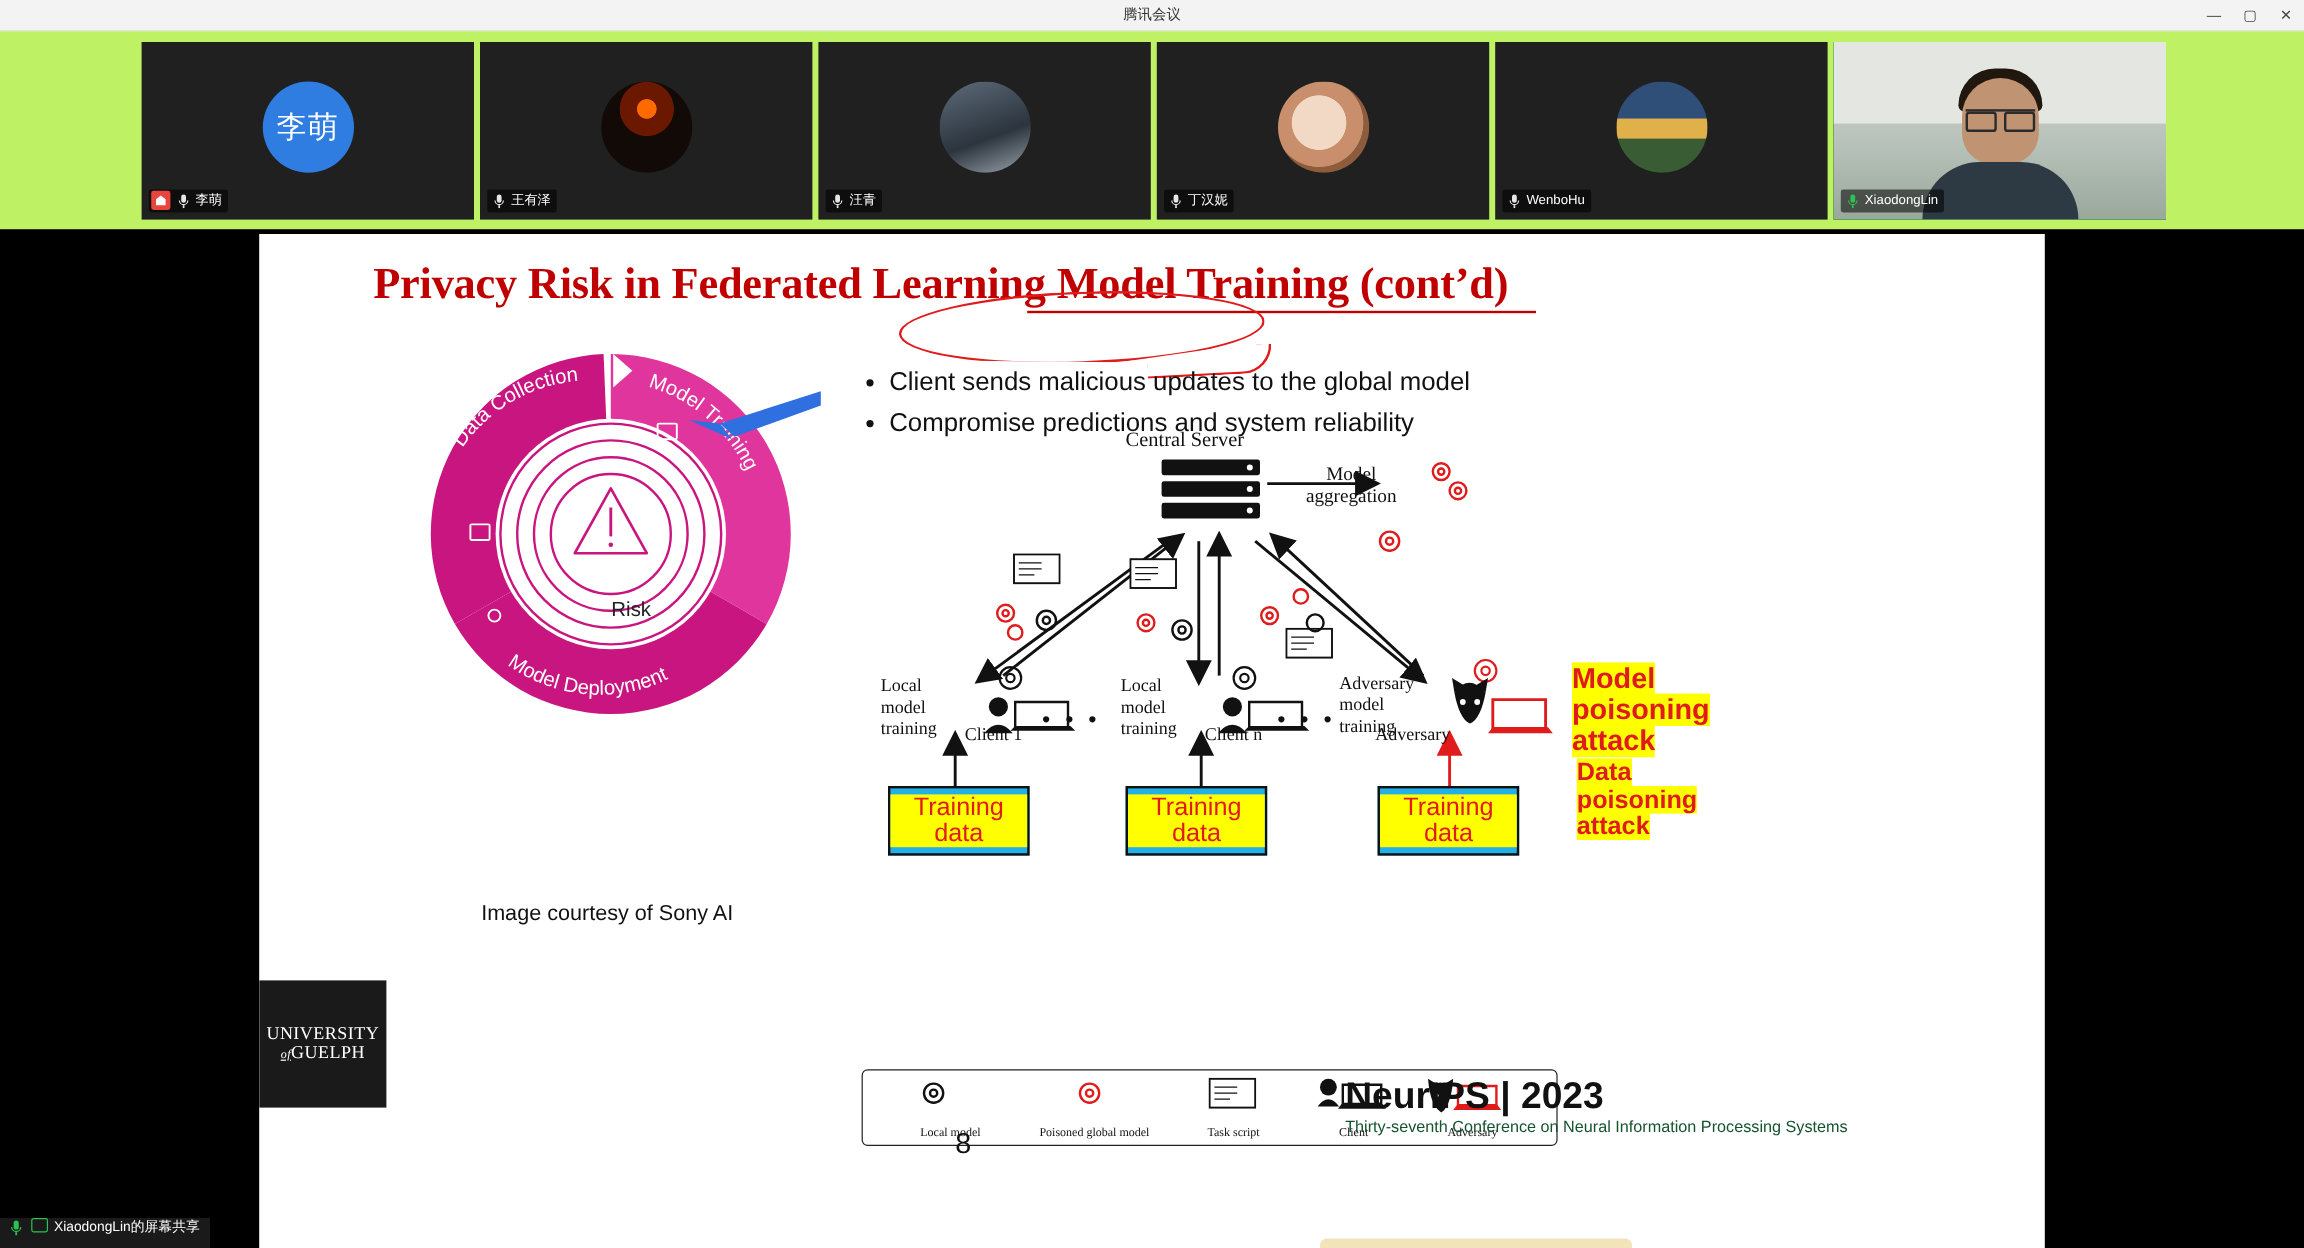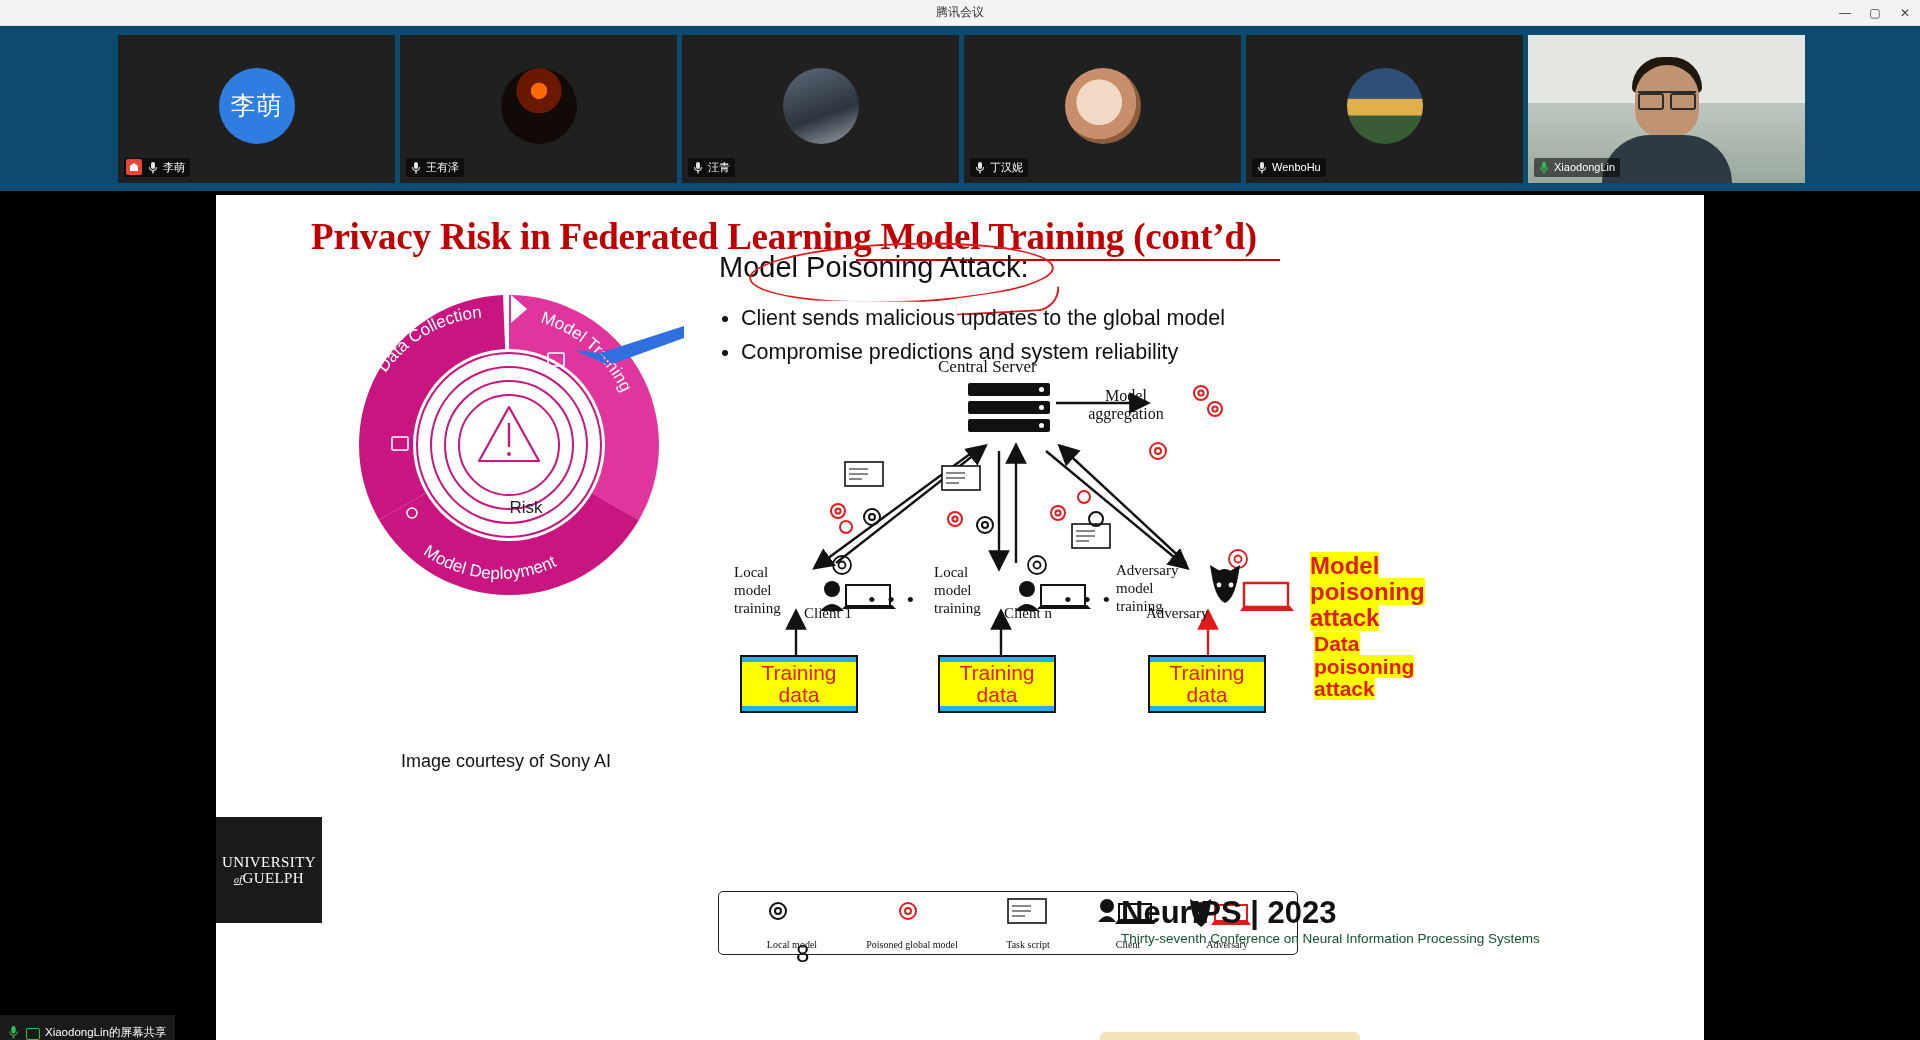--- a/index.html
+++ b/index.html
@@ -22,21 +22,21 @@
     position: absolute; right: 0; top: 0; height: 26px; display: flex;
   }
   .winbtn {
     width: 30px; height: 26px; display: flex; align-items: center; justify-content: center;
     font-size: 12px; color: #444;
   }
 
   
   .strip {
     position: absolute; top: 26px; left: 0; width: 1920px; height: 165px;
-    background: #0c4a6e;
+    background: #bef264;
     display: flex; align-items: center; padding: 5px 115px 5px 118px; gap: 5px;
   }
   .tile {
     position: relative; flex: 1 1 0; height: 148px; background: #202020;
     overflow: hidden;
   }
   .tile.active { outline: 3px solid #2bc253; outline-offset: -3px; }
   .tile .avatar-circle {
     position: absolute; left: 50%; top: 48%; transform: translate(-50%,-50%);
     width: 76px; height: 76px; border-radius: 50%;
@@ -207,21 +207,21 @@
     font-size: 13.5px; color: #14532d; line-height: 1.22; font-family: "Liberation Sans", sans-serif;
   }
   .pagenum {
     position: absolute; left: 580px; top: 745px; font-size: 24px; color: #111;
   }
   .blue-arrow { position: absolute; left: 350px; top: 125px; width: 120px; height: 60px; }
 
   
   .sharechip {
     position: absolute; left: 0; bottom: 0; height: 25px;
-    background: #1a1a1a; display: flex; align-items: flex-end; gap: 5px;
+    background: #1a1a1a; display: flex; align-items: flex-start; gap: 5px;
     padding: 0 9px 0 6px; z-index: 5;
   }
   .sharechip .label { color: #fff; font-size: 11.5px; }
   .sharechip .scr {
     width: 14px; height: 12px; border: 1.6px solid #2bc253; border-radius: 2px;
   }
   .bottom-sliver {
     position: absolute; left: 1100px; bottom: 0; width: 260px; height: 8px;
     background: #f2e3b8; border-radius: 6px 6px 0 0;
   }
@@ -403,21 +403,20 @@
       <div class="risk-label">Risk</div>
     </div>
 
     <div class="cap-2">Image courtesy of Sony AI</div>
 
     <div class="uoglogo">
       <div class="l1">UNIVERSITY</div>
       <div class="l2"><i>of</i><span>GUELPH</span></div>
     </div>
 
-    <div class="r-head">Model Poisoning Attack:</div>
     <div class="red-ellipse"></div>
     <div class="red-tail"></div>
 
     <ul class="bullets">
       <li>Client sends malicious updates to the global model</li>
       <li>Compromise predictions and system reliability</li>
     </ul>
 
     <svg class="blue-arrow" viewBox="0 0 120 60">
       <path d="M118 6 L34 33 L46 44 L118 18 Z" fill="#2f6fe0"></path>

